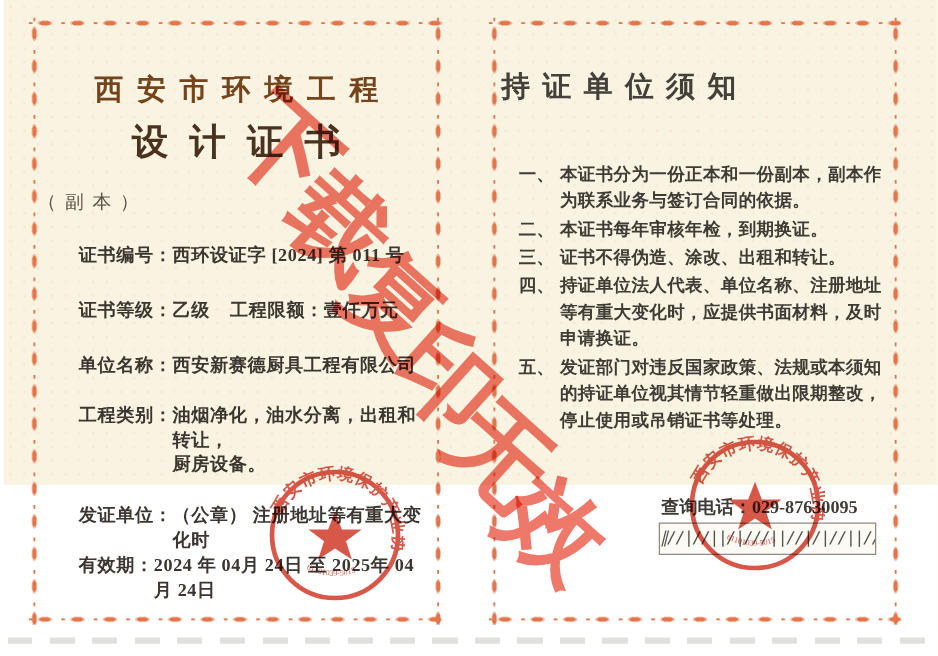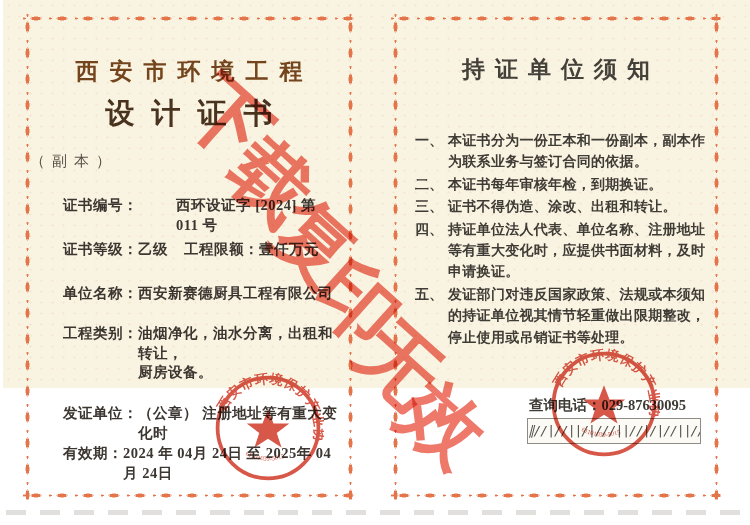--- a/index.html
+++ b/index.html
@@ -50,25 +50,25 @@
     font-size:29px;font-weight:700;color:#4a331e;letter-spacing:17px;text-indent:17px;
   }
   .lp-sub{
     position:absolute;top:138px;left:0;width:100%;text-align:left;
     font-size:15px;color:#5a5248;letter-spacing:7px;text-indent:7px;
   }
   .row{position:absolute;left:40px;right:14px;display:flex;align-items:flex-start;
        font-size:14.5px;color:#3c3631;font-weight:700;letter-spacing:.5px;line-height:1.35;}
   .row .lbl{flex:none;}
   .row .val{flex:1;}
-  .r0{top:182px;gap:38px;} .r1{top:226px;} .r2{top:270px;} .r3{top:310px;} .r4{top:390px;} .r5{top:430px;}
+  .r0{top:182px;} .r1{top:226px;} .r2{top:270px;} .r3{top:310px;} .r4{top:390px;} .r5{top:430px;}
   .gap2{margin-left:16px;}
 
   .rp-title{
-    position:absolute;top:40px;left:0;width:100%;text-align:center;
+    position:absolute;top:40px;left:0;width:100%;text-align:left;
     font-size:23px;font-weight:700;color:#44403a;letter-spacing:10px;text-indent:10px;
   }
   .notices{position:absolute;top:116px;left:24px;width:298px;
     font-size:14px;color:#3f3b35;font-weight:700;line-height:1.53;letter-spacing:.3px;}
   .notice{display:flex;margin-bottom:1px;}
   .notice .num{flex:none;width:33px;}
   .notice .txt{flex:1;}
   .phone{position:absolute;top:382px;left:138px;font-size:14.5px;color:#3f3b35;font-weight:700;}
   .redacted{
     position:absolute;top:404px;left:136px;width:172px;height:24px;

